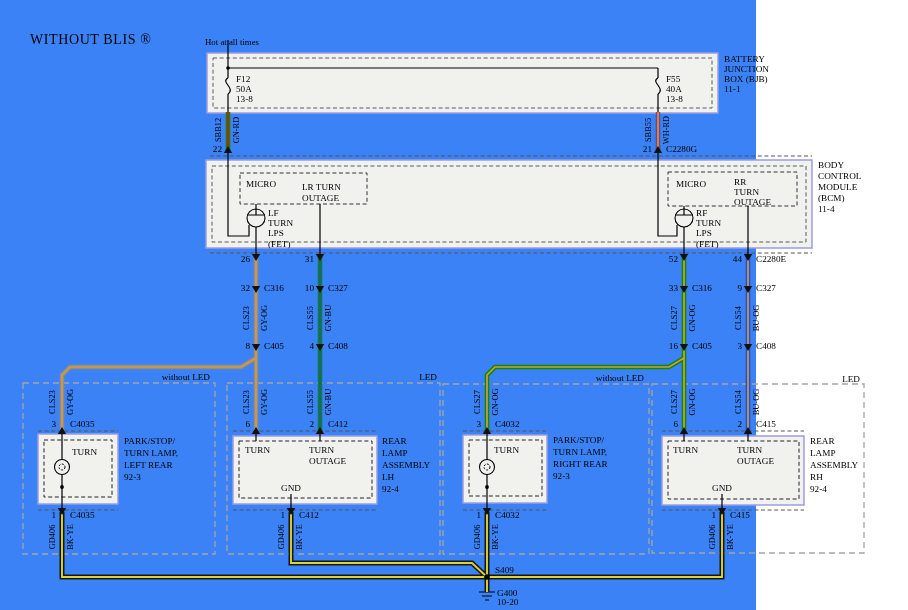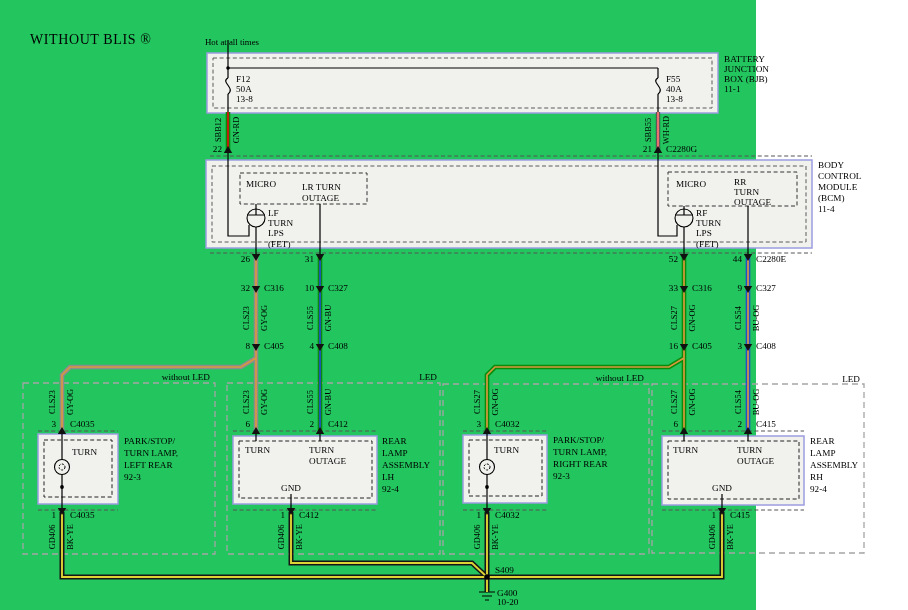--- a/index.html
+++ b/index.html
@@ -1,16 +1,16 @@
 <!DOCTYPE html>
 <html><head>
 <meta charset="utf-8">
 <style>
   html,body{margin:0;padding:0;background:#fff}
-  .page{width:756px;height:610px;position:relative;background:#22c55e}
+  .page{width:756px;height:610px;position:relative;background:#3b82f6}
   svg{display:block}
   text{font-family:"Liberation Serif","DejaVu Serif",serif;font-size:9.2px;fill:#000}
   .t-title{font-size:14px;letter-spacing:.6px}
   .small{font-size:8.8px}
   .rot{font-size:8.4px}
   .end{text-anchor:end}
   .mid{text-anchor:middle}
   rect.solid{fill:#f1f1ee;stroke:#9c9ce0;stroke-width:1.5}
   rect.inner{fill:none;stroke:#5a5a5a;stroke-width:1;stroke-dasharray:4,2.6}
   rect.micro{fill:none;stroke:#333;stroke-width:1;stroke-dasharray:4,2.6}

